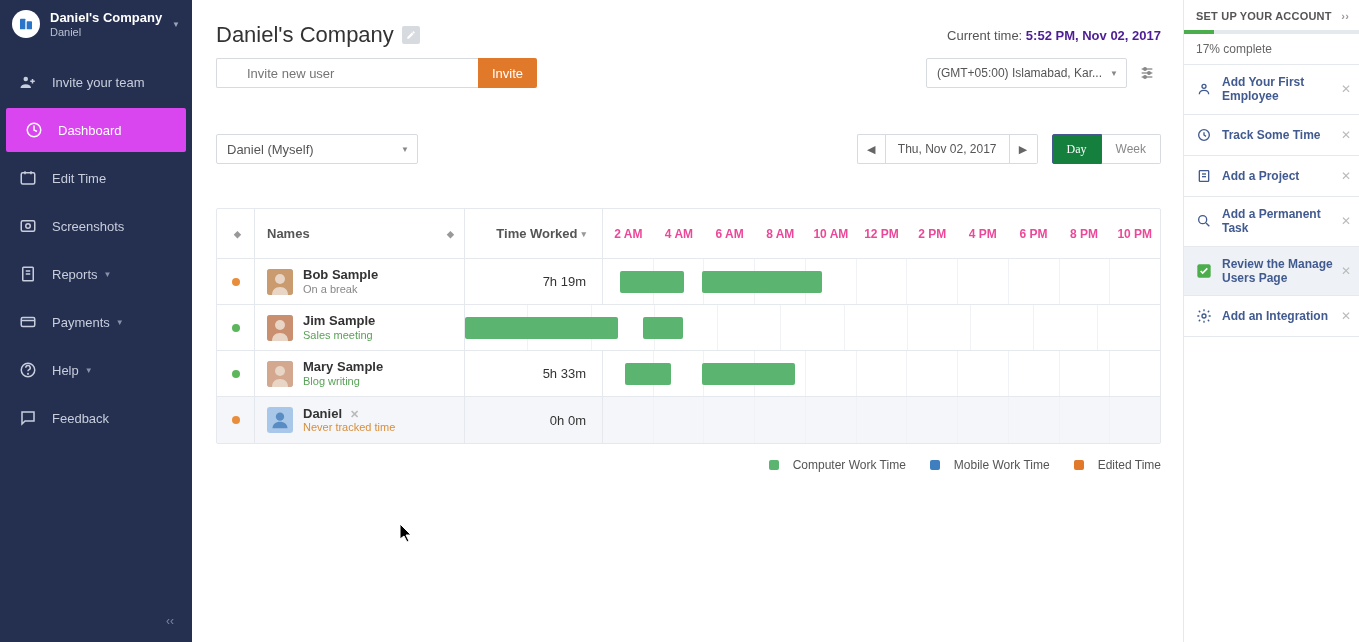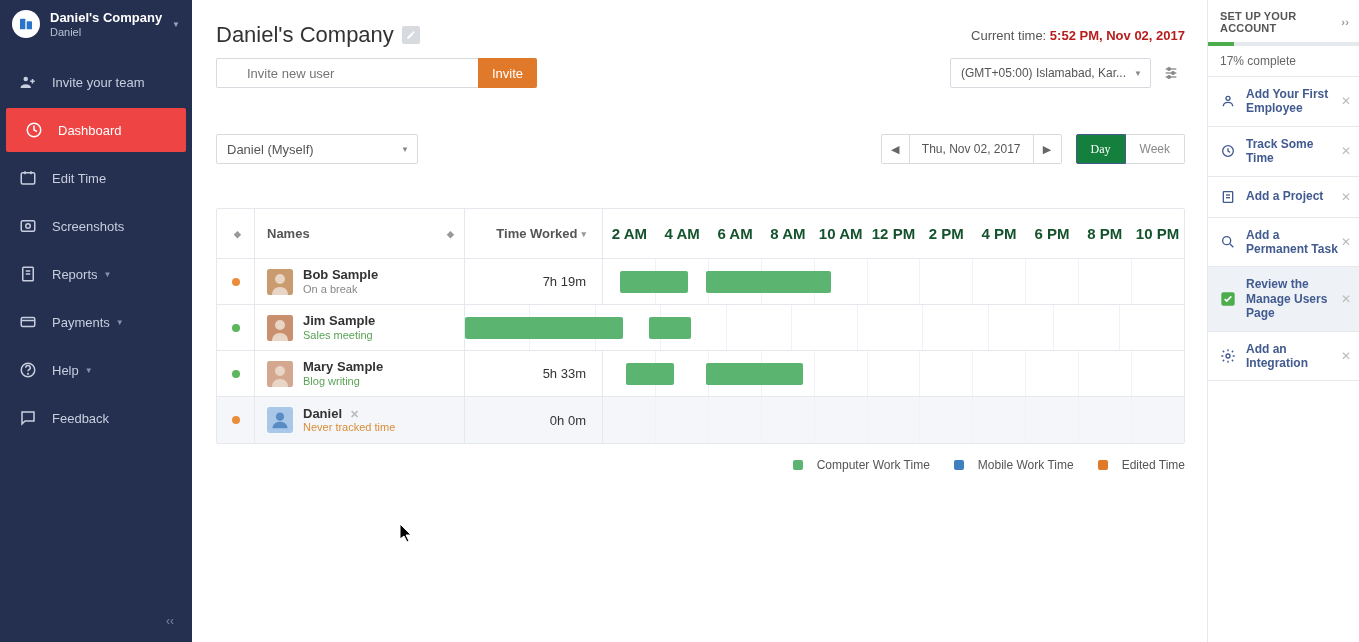--- a/index.html
+++ b/index.html
@@ -8,32 +8,32 @@
 
 .sidebar { width: 192px; background: #253050; color: #c8cedd; display: flex; flex-direction: column; position: relative; }
 .sidebar-header { display: flex; align-items: center; padding: 10px 12px 12px 12px; }
 .company-logo { width: 28px; height: 28px; border-radius: 50%; background: #fff; display: flex; align-items: center; justify-content: center; margin-right: 10px; }
 .company-logo svg { width: 16px; height: 16px; }
 .company-name { font-weight: 600; font-size: 13px; color: #fff; line-height: 1.2; }
 .company-user { font-size: 11px; color: #b9c0d2; }
 .company-caret { margin-left: auto; font-size: 8px; color: #9aa3bc; }
 .nav-list { list-style: none; margin-top: 6px; }
 .nav-item { display: flex; align-items: center; padding: 12px 14px 12px 18px; color: #c8cedd; cursor: pointer; font-size: 13px; margin: 4px 0; }
-.nav-item.active { background: #ef4444; border-radius: 0; color: #fff; margin: 4px 6px; border-radius: 2px; }
+.nav-item.active { background: #d946ef; border-radius: 0; color: #fff; margin: 4px 6px; border-radius: 2px; }
 .nav-icon { width: 20px; height: 20px; margin-right: 14px; display: flex; align-items: center; justify-content: center; }
 .nav-caret { margin-left: 6px; font-size: 8px; color: #8891ac; }
 .sidebar-collapse { position: absolute; bottom: 14px; right: 18px; font-size: 12px; color: #7c86a3; cursor: pointer; }
 
 
 .main { flex: 1; display: flex; flex-direction: column; padding: 22px 22px 0 24px; overflow: hidden; }
 .top-row { display: flex; align-items: center; }
 .page-title { font-size: 22px; font-weight: 500; color: #333; margin-right: 8px; }
 .edit-title { width: 18px; height: 18px; background: #d7dbe0; border-radius: 2px; display: flex; align-items: center; justify-content: center; }
 .current-time { margin-left: auto; font-size: 13px; color: #555; }
-.current-time b { font-weight: 600; color: #b91c1c; }
+.current-time b { font-weight: 600; color: #4c1d95; }
 
 .row2 { display: flex; align-items: center; margin-top: 10px; }
 .invite-input { width: 262px; height: 30px; border: 1px solid #d7dbe0; border-right: none; border-radius: 2px 0 0 2px; padding: 0 8px 0 30px; font-size: 13px; color: #999; position: relative; background: #fff; }
 .invite-wrap { position: relative; display: flex; }
 .invite-icon { position: absolute; left: 6px; top: 6px; width: 18px; height: 18px; background: #e5e8ec; border-radius: 2px; display:flex; align-items:center; justify-content:center; }
 .invite-btn { height: 30px; padding: 0 14px; background: #e1792b; color: #fff; border: none; border-radius: 0 2px 2px 0; font-size: 13px; cursor: pointer; }
 .tz-select { margin-left: auto; height: 30px; border: 1px solid #d7dbe0; border-radius: 2px; padding: 0 24px 0 10px; font-size: 12px; color: #555; background: #fff; position: relative; display: flex; align-items: center; min-width: 180px; cursor: pointer; }
 .tz-select .caret { position: absolute; right: 8px; font-size: 8px; color: #888; }
 .settings-icon { width: 28px; height: 30px; margin-left: 6px; display: flex; align-items: center; justify-content: center; color: #888; cursor: pointer; }
 
@@ -71,37 +71,37 @@
 .status-green { background: #5cb75c; }
 .avatar { width: 26px; height: 26px; border-radius: 3px; margin-right: 10px; background: #b8c7d9; display:flex; align-items:center; justify-content:center; overflow:hidden; }
 .avatar.silhouette { background: #a9c7e8; }
 .person-name { font-weight: 600; font-size: 13px; color: #333; line-height: 1.1; }
 .person-sub { font-size: 11px; color: #5aa257; line-height: 1.1; }
 .person-sub.warn { color: #d88e3a; }
 .person-sub.neutral { color: #888; }
 .remove-x { margin-left: 8px; color: #bbb; font-size: 11px; cursor: pointer; }
 
 .timeline-header-labels { display: flex; width: 100%; height: 100%; }
-.hour-label { flex: 1; text-align: right; font-size: 15px; color: #14532d; font-weight: 600; display: flex; align-items: center; justify-content: center; }
+.hour-label { flex: 1; text-align: right; font-size: 12px; color: #ec4899; font-weight: 600; display: flex; align-items: center; justify-content: center; }
 .timeline-grid { display: flex; width: 100%; height: 100%; position: absolute; top:0; left:0; }
 .hour-cell { flex: 1; border-right: 1px solid #f0f2f5; }
 .hour-cell:last-child { border-right: none; }
 .timeline-bars { position: absolute; top: 50%; left: 0; width: 100%; height: 22px; transform: translateY(-50%); }
 .bar { position: absolute; height: 22px; background: #5bb46f; border-radius: 2px; top: 0; }
 
 
 .legend { display: flex; justify-content: flex-end; gap: 24px; margin-top: 14px; font-size: 12px; color: #555; }
 .legend-item { display: flex; align-items: center; gap: 14px; }
 .legend-swatch { width: 10px; height: 10px; border-radius: 2px; }
 .lg-green { background: #5bb46f; }
 .lg-blue { background: #3f7fbf; }
 .lg-orange { background: #e1792b; }
 
 
-.right-panel { width: 152px; border-left: 1px solid #e5e8ec; display: flex; flex-direction: column; }
+.right-panel { width: 176px; border-left: 1px solid #e5e8ec; display: flex; flex-direction: column; }
 .rp-header { display: flex; align-items: center; padding: 10px 10px 8px 12px; font-size: 11px; font-weight: 700; color: #555; letter-spacing: 0.2px; }
 .rp-header-collapse { margin-left: auto; font-size: 11px; color: #999; cursor: pointer; }
 .rp-progress { height: 4px; background: #e5e8ec; margin: 0 0 8px 0; position: relative; }
 .rp-progress-fill { height: 100%; background: #4cad4c; width: 17%; }
 .rp-percent { font-size: 12px; color: #666; padding: 0 12px 8px 12px; }
 .rp-list { list-style: none; border-top: 1px solid #e5e8ec; }
 .rp-item { display: flex; align-items: center; padding: 10px 8px 10px 10px; border-bottom: 1px solid #e5e8ec; font-size: 12px; color: #415a8f; font-weight: 600; cursor: pointer; position: relative; }
 .rp-item.done { background: #eef2f7; }
 .rp-icon { width: 20px; height: 20px; margin-right: 8px; display: flex; align-items: center; justify-content: center; flex-shrink: 0; }
 .rp-close { margin-left: auto; color: #bbb; font-size: 12px; cursor: pointer; font-weight: normal; flex-shrink: 0; }

